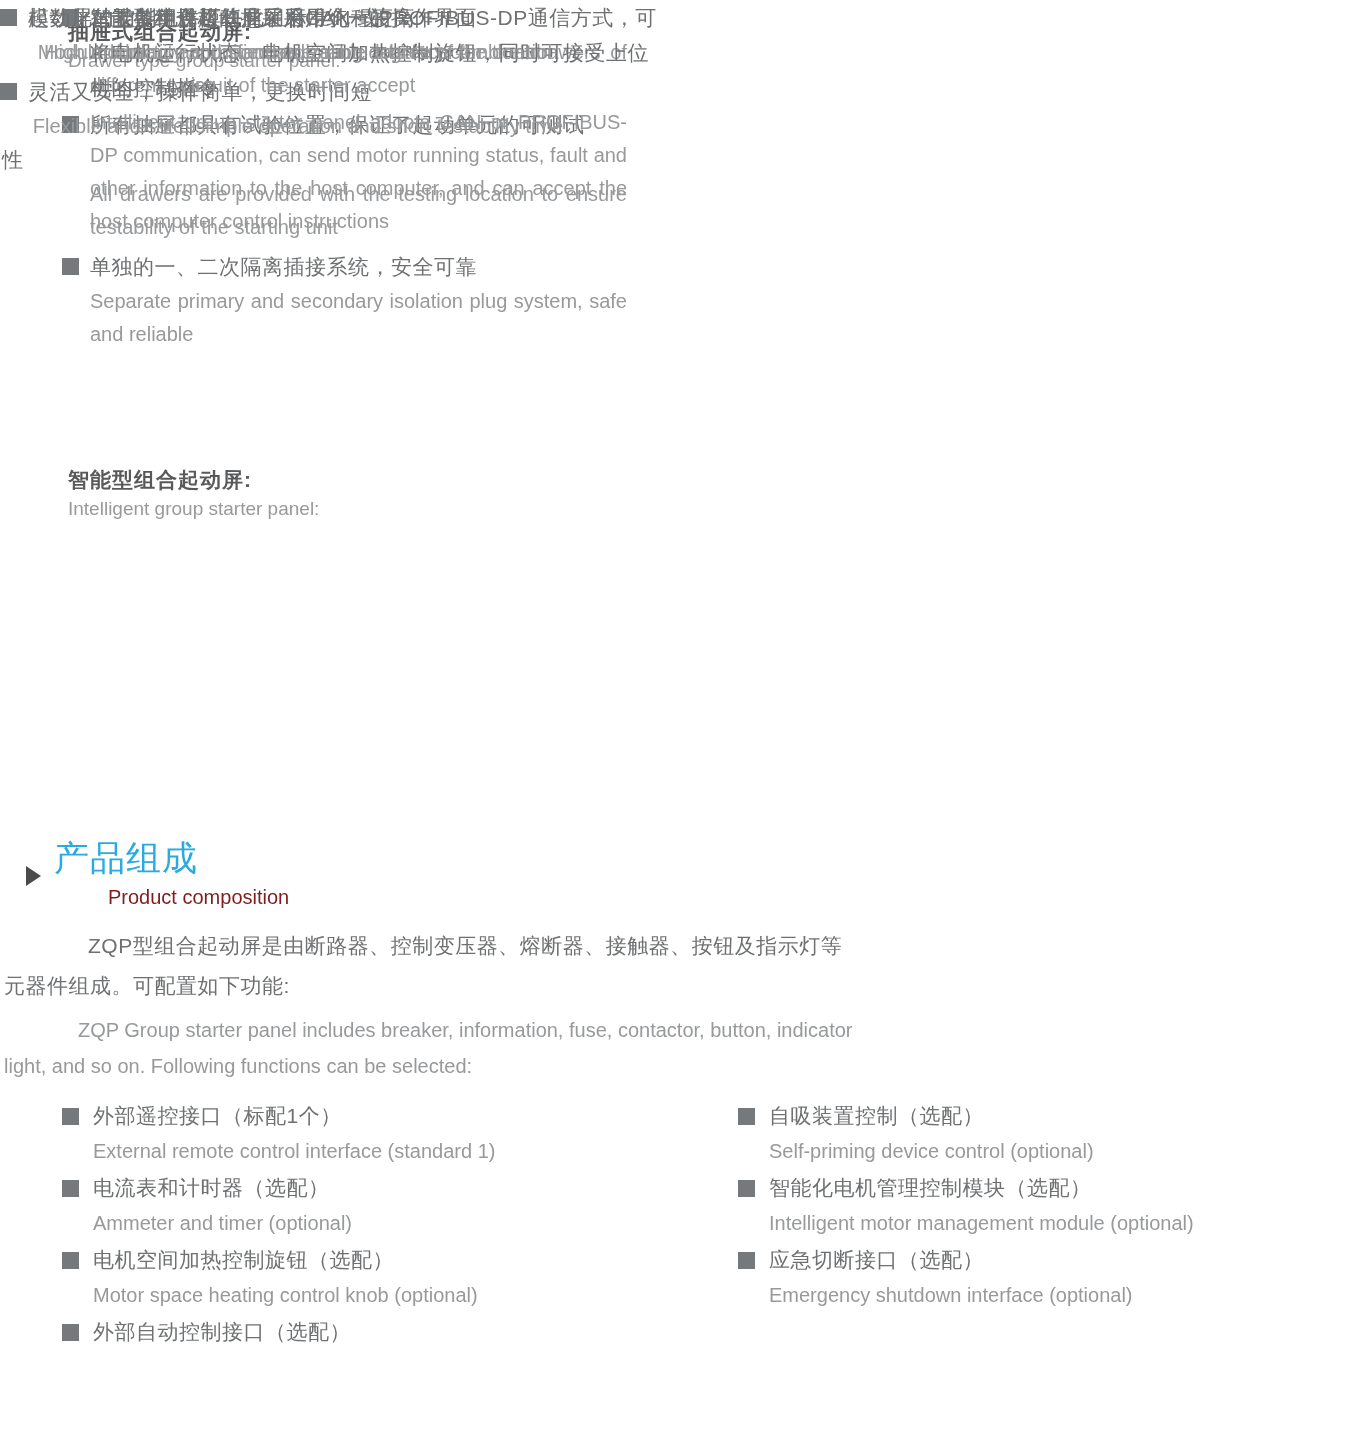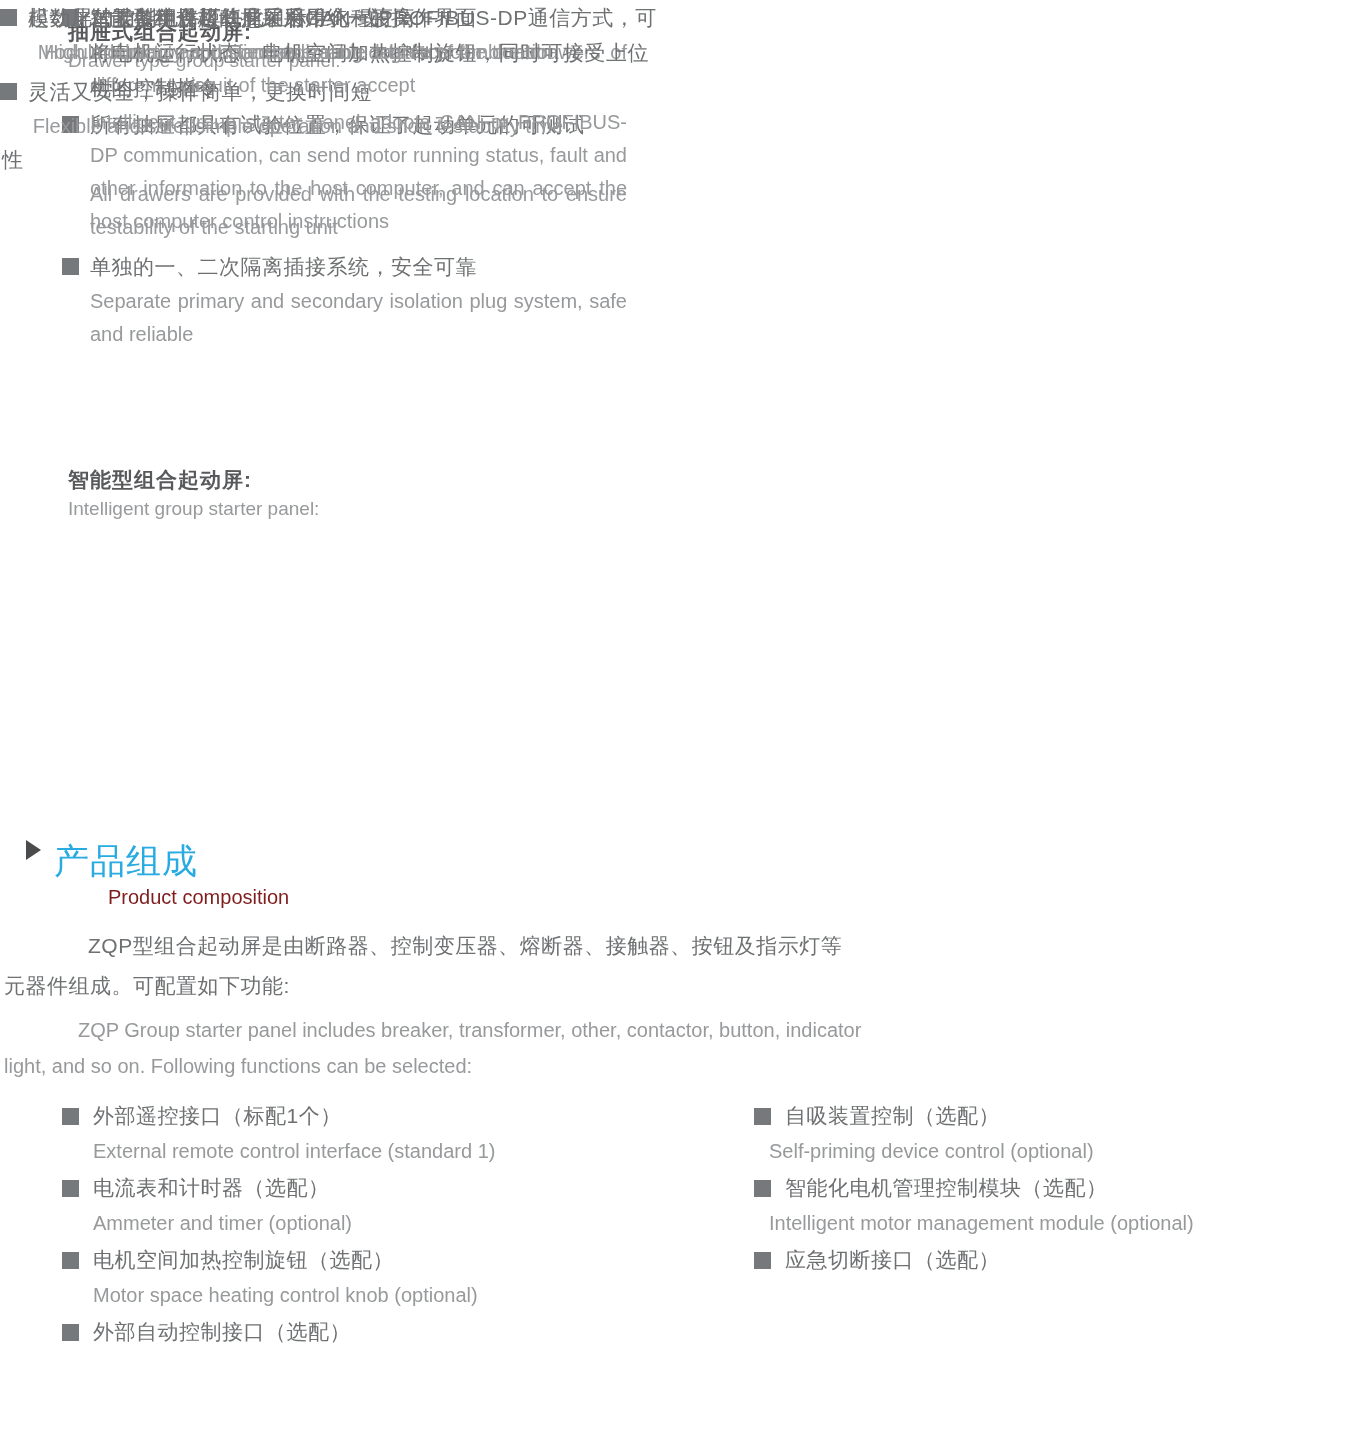--- a/index.html
+++ b/index.html
@@ -29,21 +29,21 @@
 
   
   .s1-left  { left:0;   top:88;  width:662px; }
   .s1-right { left:738; top:88;  width:585px; }
   .s2-left  { left:0;   top:540; width:662px; }
   .s2-right { left:738; top:540; width:585px; }
   .s1-right .en-block, .s2-right .en-block { width:540px; margin-left:28px;text-align:center; }
   .s1-right .bullet, .s2-right .bullet { margin-left:0; }
 
   
-  .comp-head { left:26px; top:836px; display:flex; align-items:flex-start; }
+  .comp-head { left:26px; top:836px; display:flex; align-items:flex-end;font-family:Liberation Mono, monospace; }
   .arrow {
     width:0; height:0; display:inline-block;
     border-left:15px solid #4a4b4d;
     border-top:10px solid transparent;
     border-bottom:10px solid transparent;
     margin-right:13px; margin-top:4px;
   }
   .comp-cn { font-size:35px; color:#29abe2; letter-spacing:1px; line-height:50px; }
   .comp-en { left:60px; top:886px; font-size:20px; color:#7f1d1d;margin-left:48px; }
 
@@ -52,21 +52,21 @@
   .para-en { left:4px; top:1012px; width:920px; font-size:20px; line-height:36px; color:#97999b; }
   .para-en .indent { padding-left:74px; }
 
   
   .fl-left  { left:0;   top:1098px; width:680px; }
   .fl-right { left:738px; top:1098px; width:600px; }
   .fl-item .cn { line-height:36px; }
   .fl-item .en { line-height:35px; margin-bottom:1px; }
   .fl-left  .bullet .sq, .fl-right .bullet .sq { margin:10px 14px 0 0; }
   .fl-left  .en { margin-left:93px; }
-  .fl-right .bullet { margin-left:16px;font-family:Liberation Serif, serif; }
+  .fl-right .bullet { margin-left:0;font-family:Liberation Serif, serif; }
   .fl-right .en { margin-left:31px; }
 </style>
 </head>
 <body>
 
 <div class="abs title-cn" style="left:68px; top:18px;">抽屉式组合起动屏:</div>
 <div class="abs title-en" style="left:68px; top:50px;">Drawer type group starter panel:</div>
 
 <div class="abs s1-left">
   <div class="bullet">
@@ -126,21 +126,21 @@
   <span class="arrow"></span>
   <span class="comp-cn">产品组成</span>
 </div>
 <div class="abs comp-en">Product composition</div>
 
 <div class="abs para-cn">
   <div class="indent">ZQP型组合起动屏是由断路器、控制变压器、熔断器、接触器、按钮及指示灯等</div>
   <div>元器件组成。可配置如下功能:</div>
 </div>
 <div class="abs para-en">
-  <div class="indent">ZQP Group starter panel includes breaker, transformer, other, contactor, button, indicator</div>
+  <div class="indent">ZQP Group starter panel includes breaker, information, fuse, contactor, button, indicator</div>
   <div>light, and so on. Following functions can be selected:</div>
 </div>
 
 <div class="abs fl-left">
   <div class="fl-item">
     <div class="bullet">
       <span class="sq"></span>
       <div class="bt cn">外部遥控接口（标配1个）</div>
     </div>
     <div class="en">External remote control interface (standard 1)</div>
@@ -180,14 +180,15 @@
       <span class="sq"></span>
       <div class="bt cn">智能化电机管理控制模块（选配）</div>
     </div>
     <div class="en">Intelligent motor management module (optional)</div>
   </div>
   <div class="fl-item">
     <div class="bullet">
       <span class="sq"></span>
       <div class="bt cn">应急切断接口（选配）</div>
     </div>
+    <div class="en">Emergency shutdown interface (optional)</div>
   </div>
 </div>
 
 </body></html>

